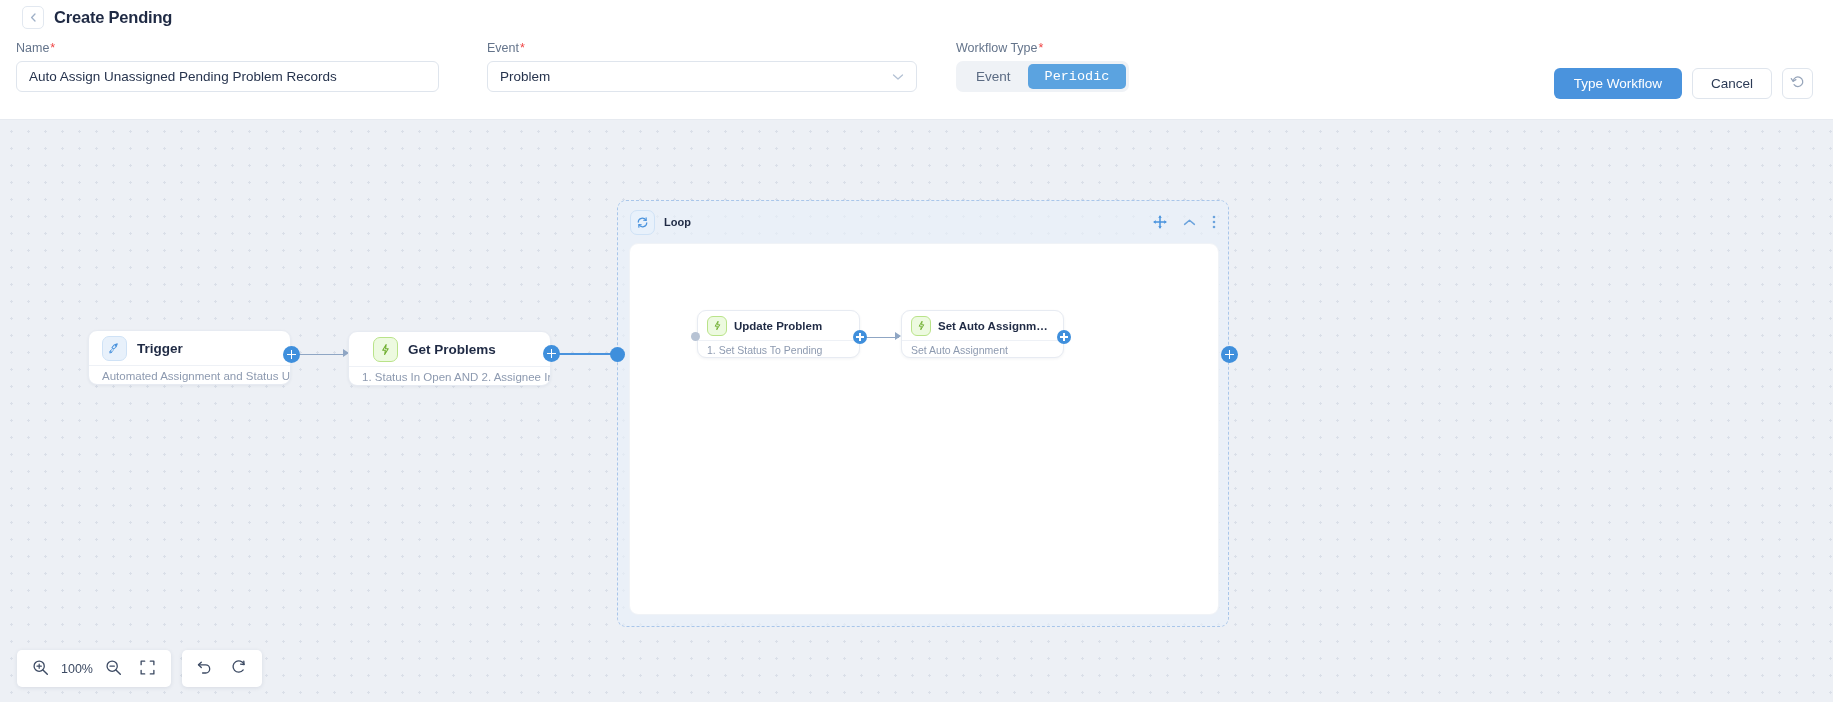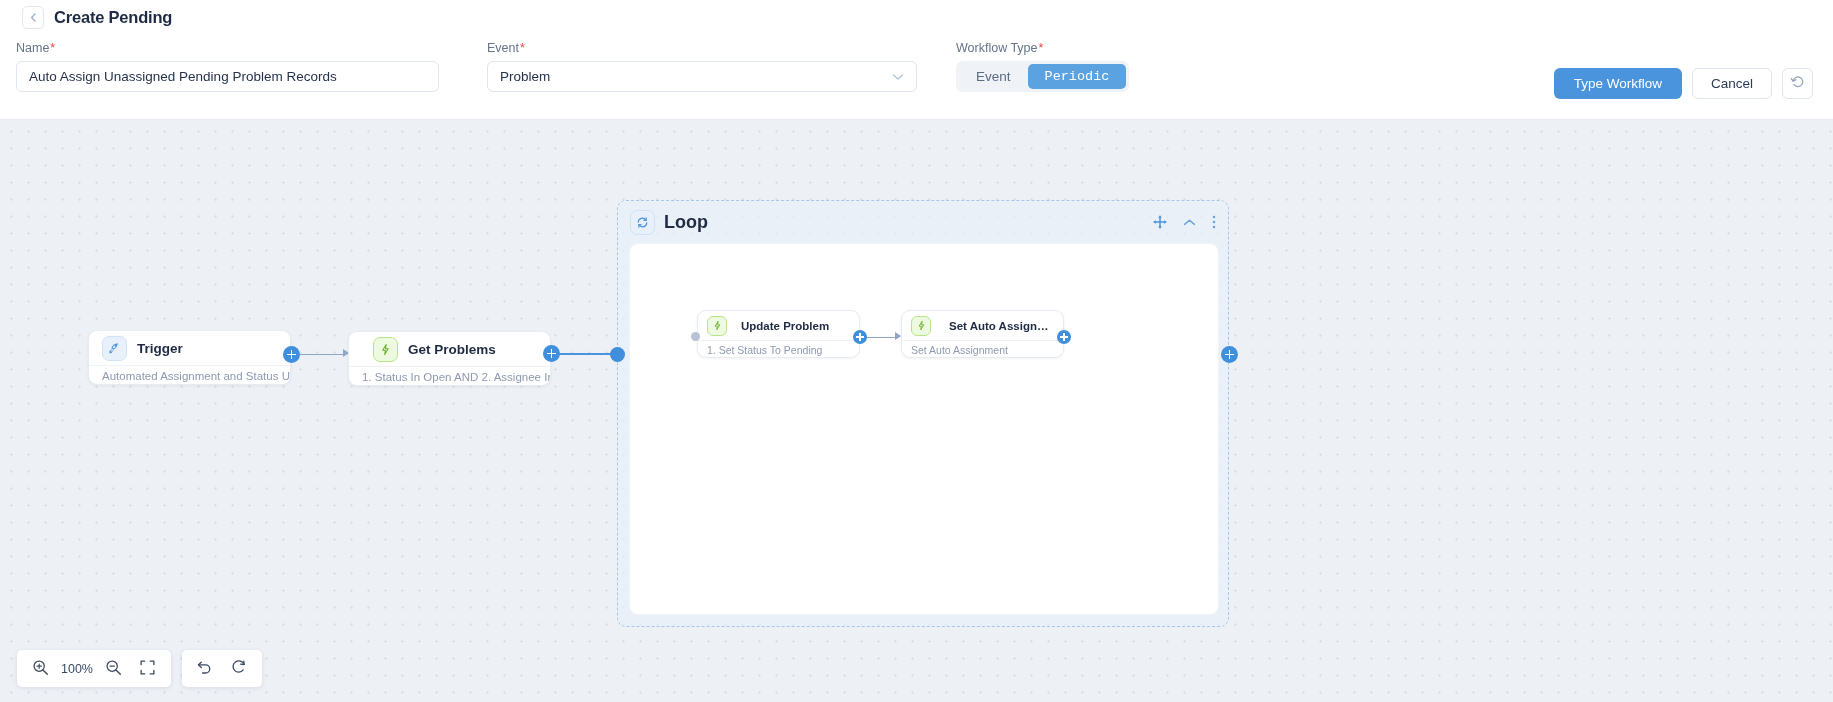--- a/index.html
+++ b/index.html
@@ -233,27 +233,27 @@
   #node-trigger { left: 88px; top: 210px; width: 203px; height: 55px; }
   #node-trigger .node-head { height: 34px; }
   #node-trigger .node-sub  { height: 20px; }
 
   #node-getproblems { left: 348px; top: 211px; width: 203px; height: 55px; }
   #node-getproblems .node-head { height: 34px; padding-left: 24px; }
   #node-getproblems .node-sub  { height: 20px; }
 
   
   #node-update { left: 697px; top: 190px; width: 163px; height: 48px; }
-  #node-update .node-head { height: 29px; padding: 0 9px; gap: 14px; }
+  #node-update .node-head { height: 29px; padding: 0 9px; gap: 7px; }
   #node-update .node-sub  { height: 19px; padding: 0 9px; font-size: 10.5px; }
   #node-update .node-icon { width: 20px; height: 20px; border-radius: 6px; }
   #node-update .node-title { font-size: 11.5px; }
 
   #node-setauto { left: 901px; top: 190px; width: 163px; height: 48px; }
-  #node-setauto .node-head { height: 29px; padding: 0 9px; gap: 18px; }
+  #node-setauto .node-head { height: 29px; padding: 0 9px; gap: 7px; }
   #node-setauto .node-sub  { height: 19px; padding: 0 9px; font-size: 10.5px; }
   #node-setauto .node-icon { width: 20px; height: 20px; border-radius: 6px; }
   #node-setauto .node-title { font-size: 11.5px; }
 
   
   .loop-wrap {
     position: absolute;
     left: 617px; top: 80px;
     width: 612px; height: 427px;
     border: 1.4px dashed #a9c6ea;
@@ -263,21 +263,21 @@
   .loop-header {
     position: absolute;
     left: 0; top: 0;
     width: 100%; height: 42px;
     display: flex;
     align-items: center;
     padding: 0 12px;
     gap: 9px;
   }
   .loop-title {
-    font-size: 18px;
+    font-size: 11px;
     font-weight: bold;
     color: #1f2a44;
   }
   .loop-ctrls {
     margin-left: auto;
     display: flex;
     align-items: center;
     gap: 16px;
   }
   .loop-ctrl { display: flex; cursor: pointer; }

